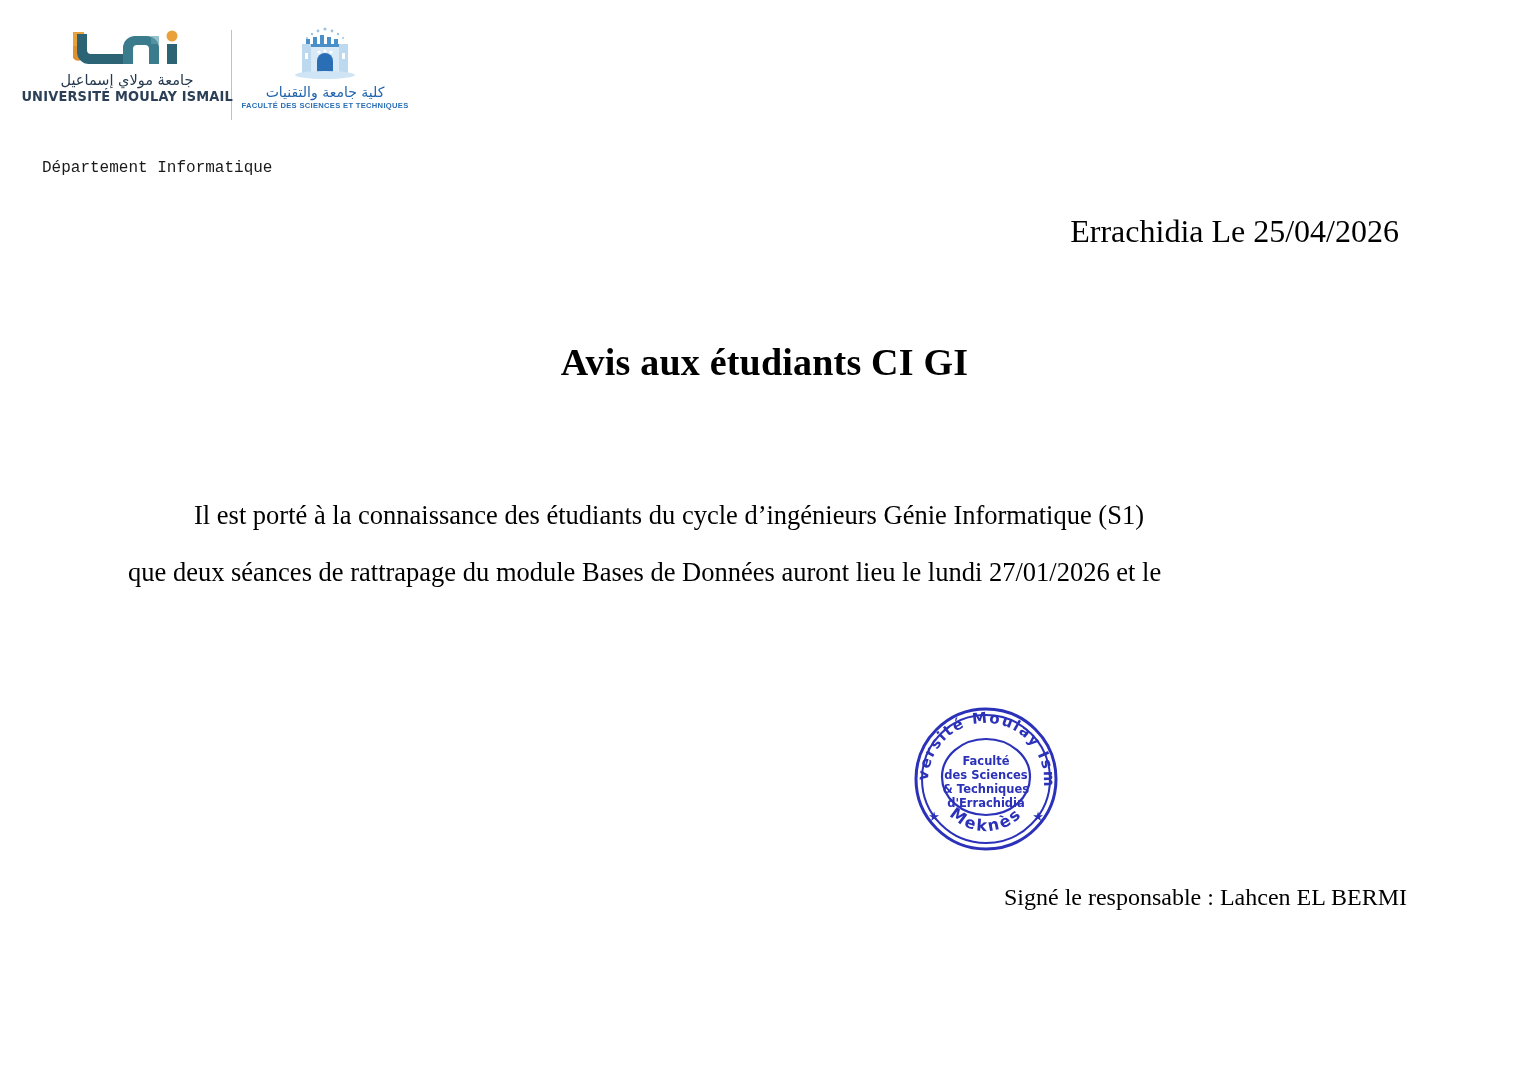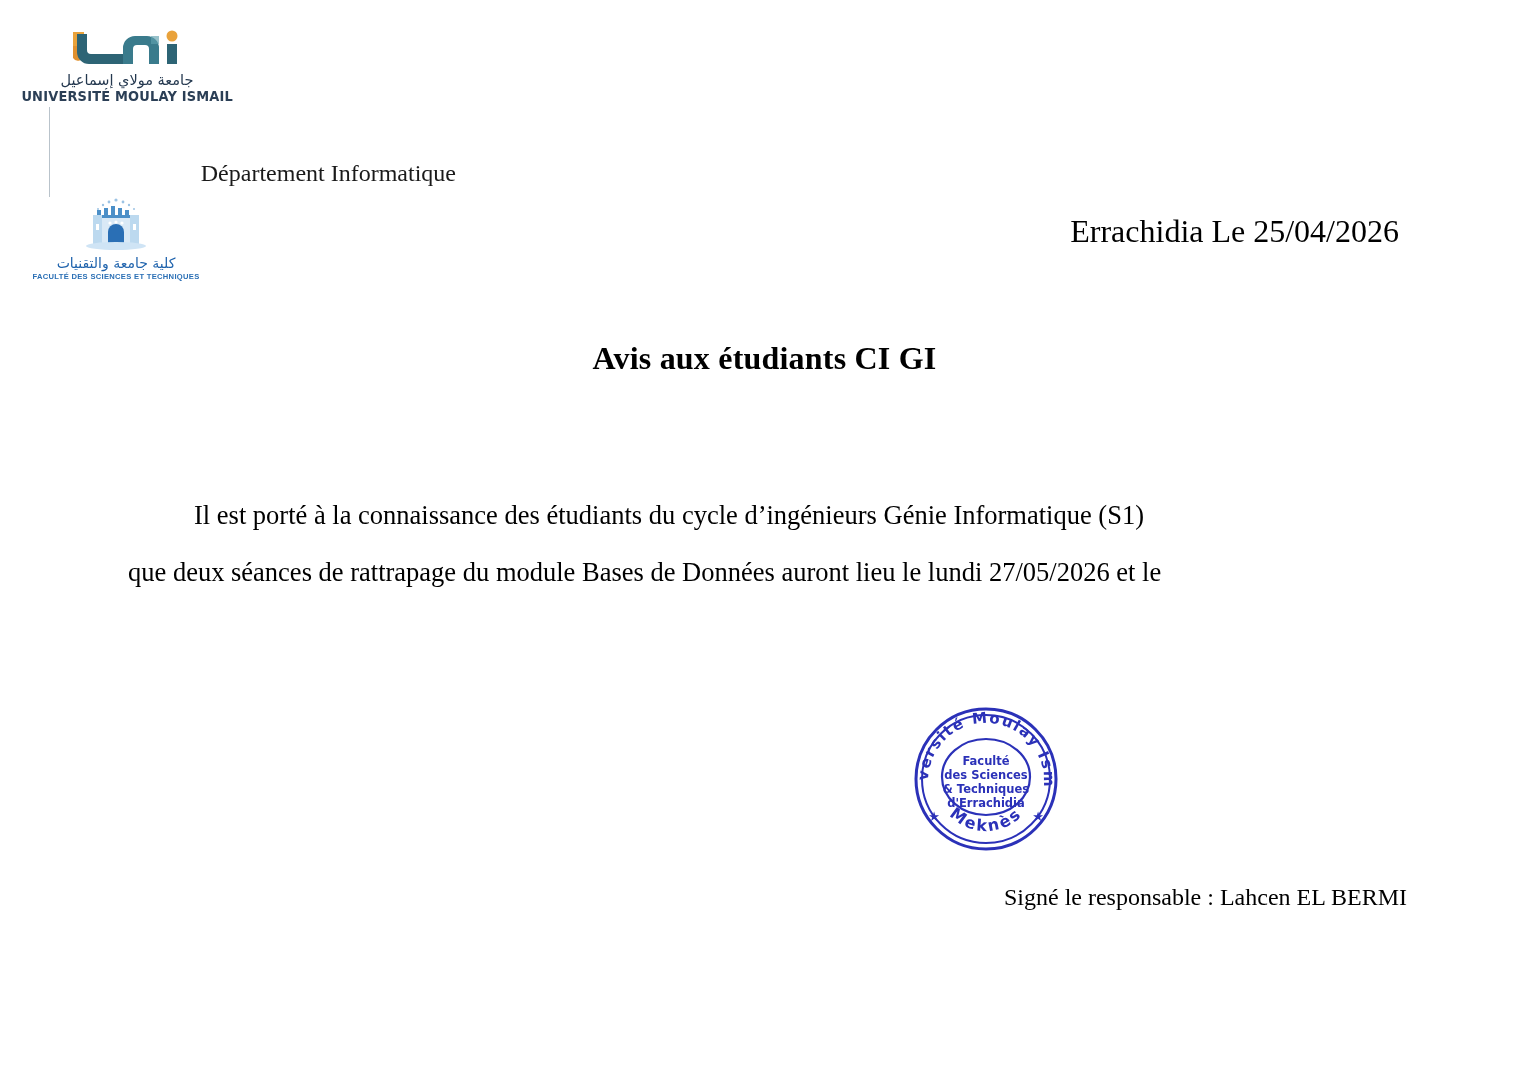--- a/index.html
+++ b/index.html
@@ -29,21 +29,20 @@
     position: absolute;
     left: 36px;
     top: 26px;
     width: 420px;
   }
   .logos {
     display: flex;
     align-items: flex-start;
     gap: 0px;
     height: 102px;
-    flex-direction: column;
   }
   .logo-umi {
     width: 182px;
     display: flex;
     flex-direction: column;
     align-items: center;
     justify-content: flex-start;
   }
   .logo-divider {
     width: 1px;
@@ -106,47 +105,48 @@
     font-size: 7.6px;
     font-weight: 700;
     color: #2a6fb5;
     letter-spacing: 0.3px;
     line-height: 1.05;
     margin-top: 2px;
     white-space: nowrap;
   }
 
   .dept {
-    text-align: right;
-    font-size: 24px;
+    text-align: left;
+    font-size: 16px;
     line-height: 1.32;
     margin-top: 30px;
     margin-left: 6px;
     color: #1a1a1a;
+    font-family: Liberation Mono, monospace;
   }
   .dept div { white-space: nowrap; }
 
   
   .dateline {
     position: absolute;
     right: 130px;
     top: 212px;
     font-size: 32px;
     line-height: 1.2;
     white-space: nowrap;
   }
 
   
   .doc-title {
     position: absolute;
     left: 0;
     right: 0;
     top: 340px;
     text-align: center;
-    font-size: 32px;
+    font-size: 38px;
     font-weight: 700;
     letter-spacing: 0.2px;
   }
 
   
   .body-text {
     position: absolute;
     left: 128px;
     top: 487px;
     width: 1280px;
@@ -269,21 +269,21 @@
   <div class="dateline">Errachidia Le 25/04/2026</div>
 
   <div class="doc-title">Avis aux étudiants CI GI</div>
 
   <div class="body-text">
     <div class="body-line">
       <span class="indent"></span>
         <span class="w">Il est porté à la connaissance des étudiants du cycle d’ingénieurs Génie Informatique (S1)</span>
     </div>
     <div class="body-line">
-      <span class="w">que deux séances de rattrapage du module Bases de Données auront lieu le lundi 27/05/2026 et le</span>
+      <span class="w">que deux séances de rattrapage du module Bases de Données auront lieu le lundi 27/01/2026 et le</span>
     </div>
   </div>
 
   <div class="stamp">
     <svg viewBox="0 0 160 158">
       <defs>
         <path id="arcTop" d="M 22 82 A 58 58 0 0 1 138 82" fill="none"></path>
         <path id="arcBottom" d="M 30 82 A 50 50 0 0 0 130 82" fill="none"></path>
       </defs>
       <g stroke="#2b31b8" fill="none">

